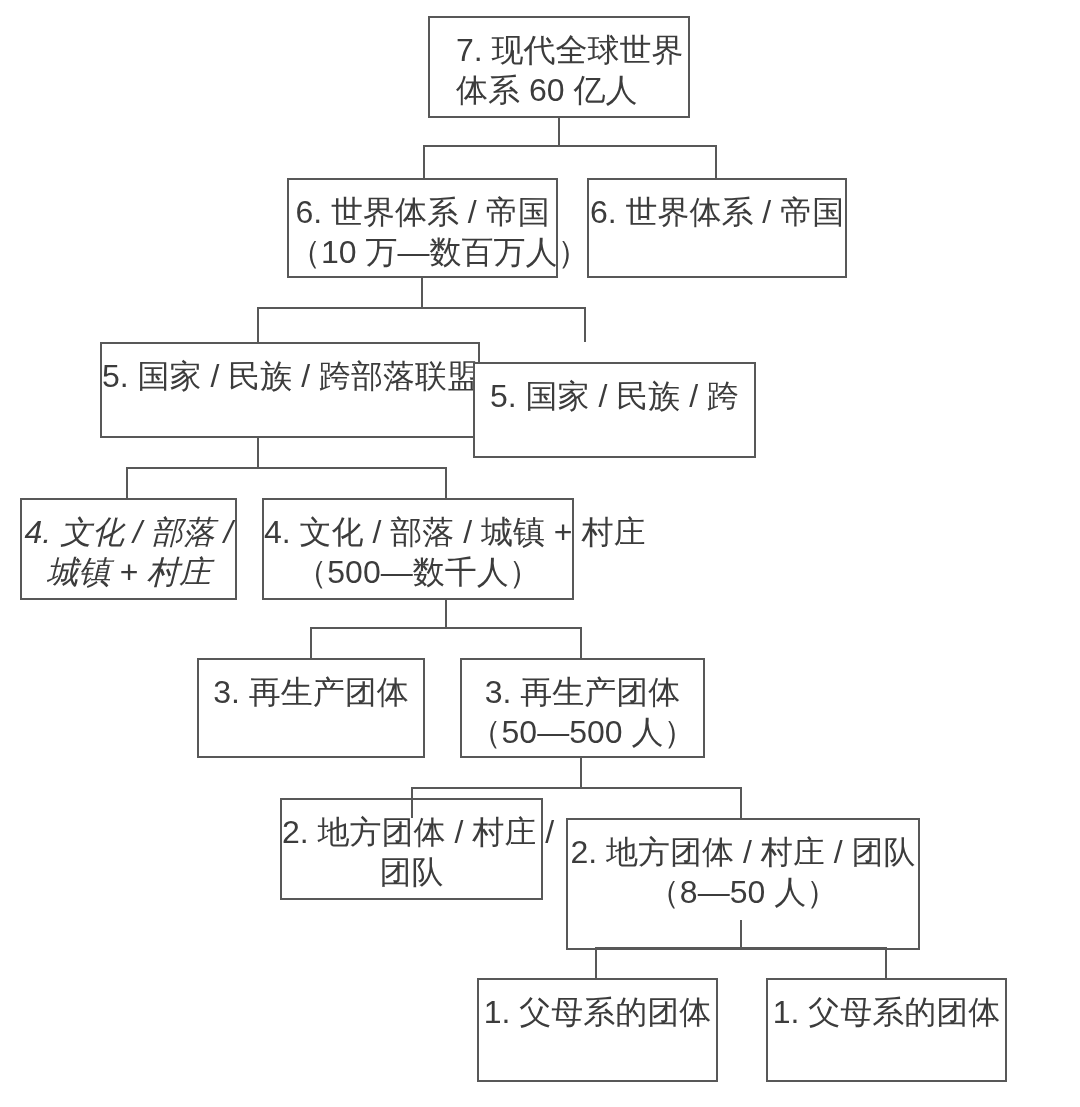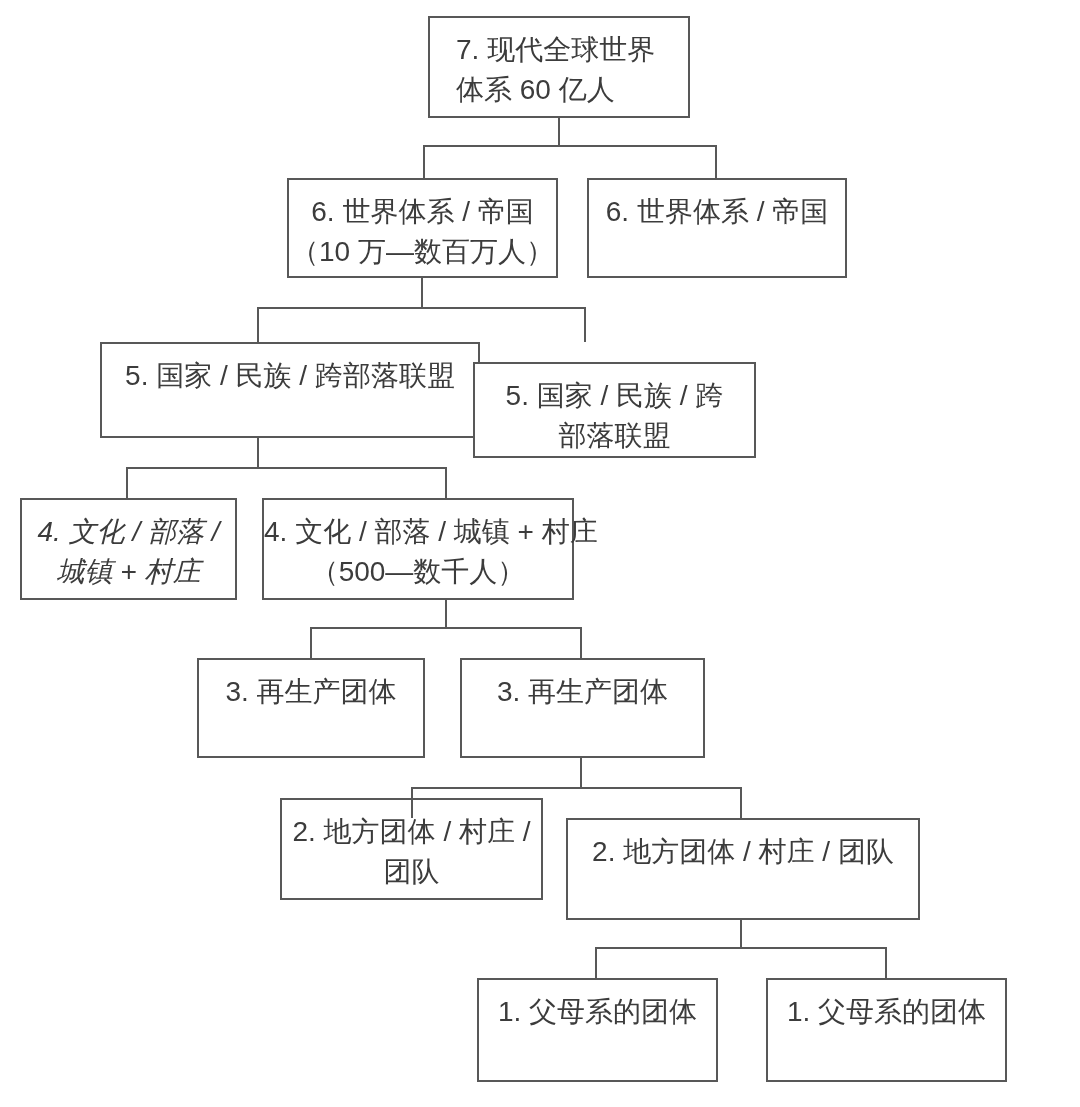--- a/index.html
+++ b/index.html
@@ -9,38 +9,38 @@
     background:#ffffff;
     font-family:"Liberation Sans","DejaVu Sans",sans-serif;
     overflow:hidden;
   }
   .node{
     position:absolute;
     box-sizing:border-box;
     border:2px solid #585858;
     background:#ffffff;
     color:#3c3c3c;
-    font-size:28px;
+    font-size:32px;
     line-height:40px;
     text-align:center;
     padding-top:12px;
   }
   .node span{display:block;white-space:nowrap;}
   
   .n-l7 {left:428px;top:16px;width:262px;height:102px;text-align:left;padding-left:26px;}
   .n-l6m{left:287px;top:178px;width:271px;height:100px;}
   .n-l6s{left:587px;top:178px;width:260px;height:100px;}
   .n-l5m{left:68px; top:342px;width:380px;height:96px;margin-left:32px;}
   .n-l5s{left:473px;top:342px;width:283px;height:96px;margin-top:20px;}
   .n-l4s{left:20px; top:498px;width:217px;height:102px;font-style:italic;}
   .n-l4m{left:262px;top:498px;width:312px;height:102px;}
   .n-l3s{left:197px;top:658px;width:228px;height:100px;}
   .n-l3m{left:460px;top:658px;width:245px;height:100px;}
   .n-l2s{left:280px;top:798px;width:263px;height:102px;}
-  .n-l2m{left:566px;top:818px;width:354px;height:102px;}
+  .n-l2m{left:566px;top:818px;width:354px;height:132px;}
   .n-l1m{left:477px;top:978px;width:241px;height:104px;}
   .n-l1s{left:766px;top:978px;width:241px;height:104px;}
   
   .seg{position:absolute;background:#585858;}
   .v{width:2px;}
   .h{height:2px;}
   
   .c76s{left:558px;top:118px;height:28px;}
   .c76h{left:423px;top:145px;width:294px;}
   .c76l{left:423px;top:145px;height:33px;}
@@ -88,46 +88,47 @@
   <div class="node n-l6s">
     <span>6. 世界体系 / 帝国</span>
     <span></span>
   </div>
 
   <div class="node n-l5m">
     <span>5. 国家 / 民族 / 跨部落联盟</span>
   </div>
   <div class="node n-l5s">
     <span>5. 国家 / 民族 / 跨</span>
-    <span>部落联盟</span>
   </div>
 
   <div class="node n-l4s">
     <span>4. 文化 / 部落 /</span>
     <span>城镇 + 村庄</span>
   </div>
   <div class="node n-l4m">
     <span>4. 文化 / 部落 / 城镇 + 村庄</span>
     <span>（500—数千人）</span>
   </div>
 
   <div class="node n-l3s">
     <span>3. 再生产团体</span>
     <span></span>
   </div>
   <div class="node n-l3m">
     <span>3. 再生产团体</span>
+    <span>（50—500 人）</span>
   </div>
 
   <div class="node n-l2s">
     <span>2. 地方团体 / 村庄 /</span>
     <span>团队</span>
   </div>
   <div class="node n-l2m">
     <span>2. 地方团体 / 村庄 / 团队</span>
+    <span>（8—50 人）</span>
   </div>
 
   <div class="node n-l1m">
     <span>1. 父母系的团体</span>
   </div>
   <div class="node n-l1s">
     <span>1. 父母系的团体</span>
     <span></span>
   </div>
 

